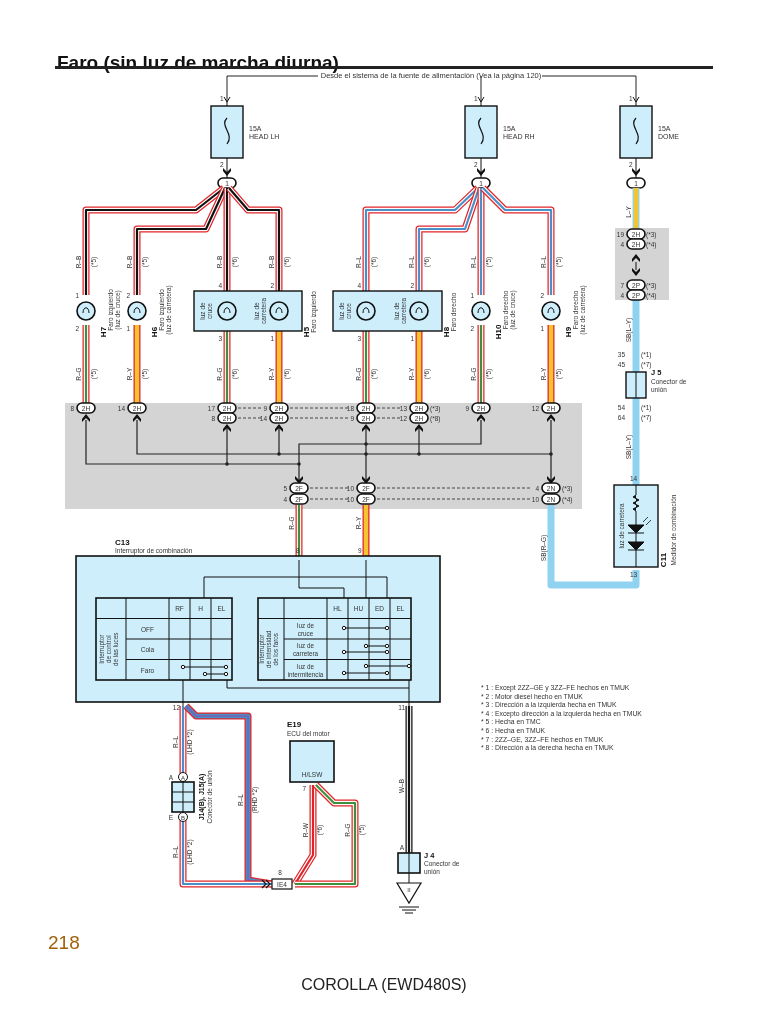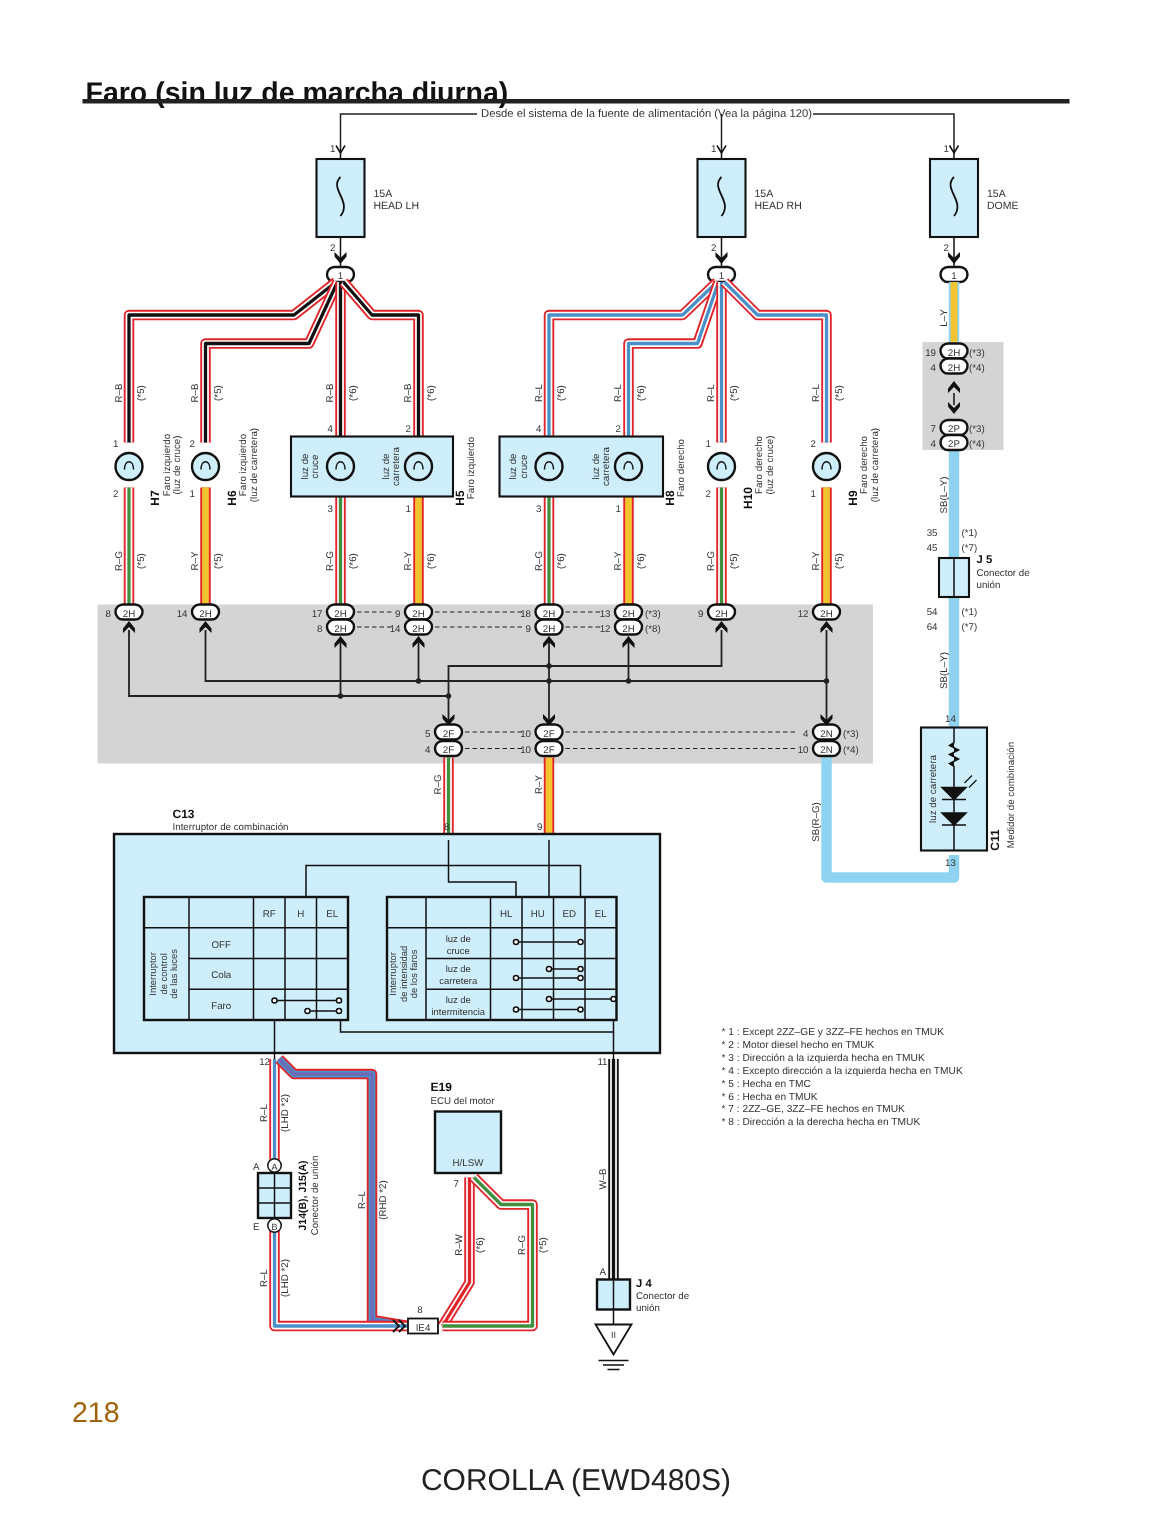--- a/index.html
+++ b/index.html
@@ -1,20 +1,20 @@
 <!DOCTYPE html>
 <html><head>
 <meta charset="utf-8">
 <style>
   html, body { margin:0; padding:0; background:#ffffff; }
   body { width:768px; height:1024px; position:relative; overflow:hidden; font-family:"Liberation Sans", sans-serif; color:#222; }
   #page-title { position:absolute; left:57px; top:40px; font-size:19px; font-weight:bold; color:#111;margin-top:12px; }
   #title-rule { position:absolute; left:55px; top:66px; width:658px; height:3px; background:#222; }
   #page-number { position:absolute; left:48px; top:932px; font-size:19px; color:#a16207; }
-  #footer-model { position:absolute; left:0; width:768px; top:976px; text-align:center; font-size:20px; color:#222; }
+  #footer-model { position:absolute; left:0; width:768px; top:976px; text-align:center; font-size:16px; color:#222; }
   svg#diagram { position:absolute; left:0; top:0; }
   .t { font-family:"Liberation Sans", sans-serif; fill:#333; }
   .tb { font-family:"Liberation Sans", sans-serif; fill:#111; font-weight:bold; }
 </style>
 </head>
 <body>
 
 <div id="page-title">Faro (sin luz de marcha diurna)</div>
 <div id="title-rule"></div>
 

